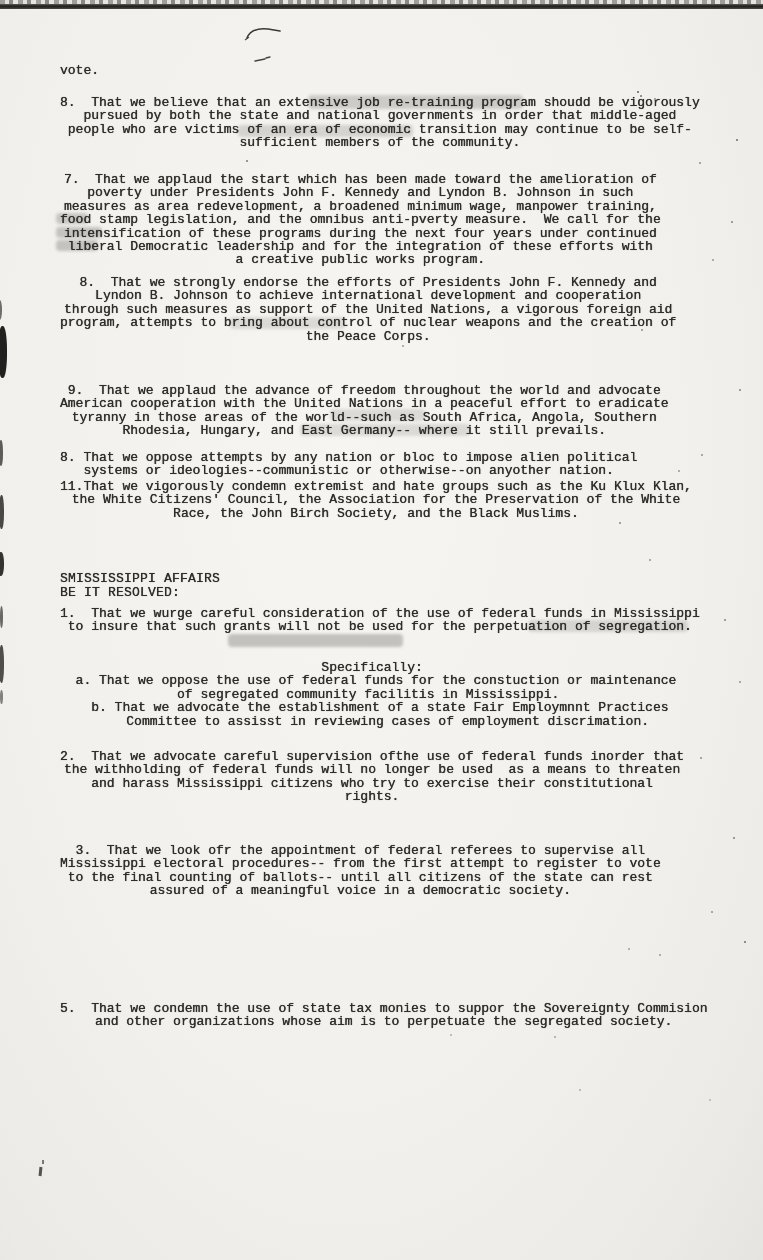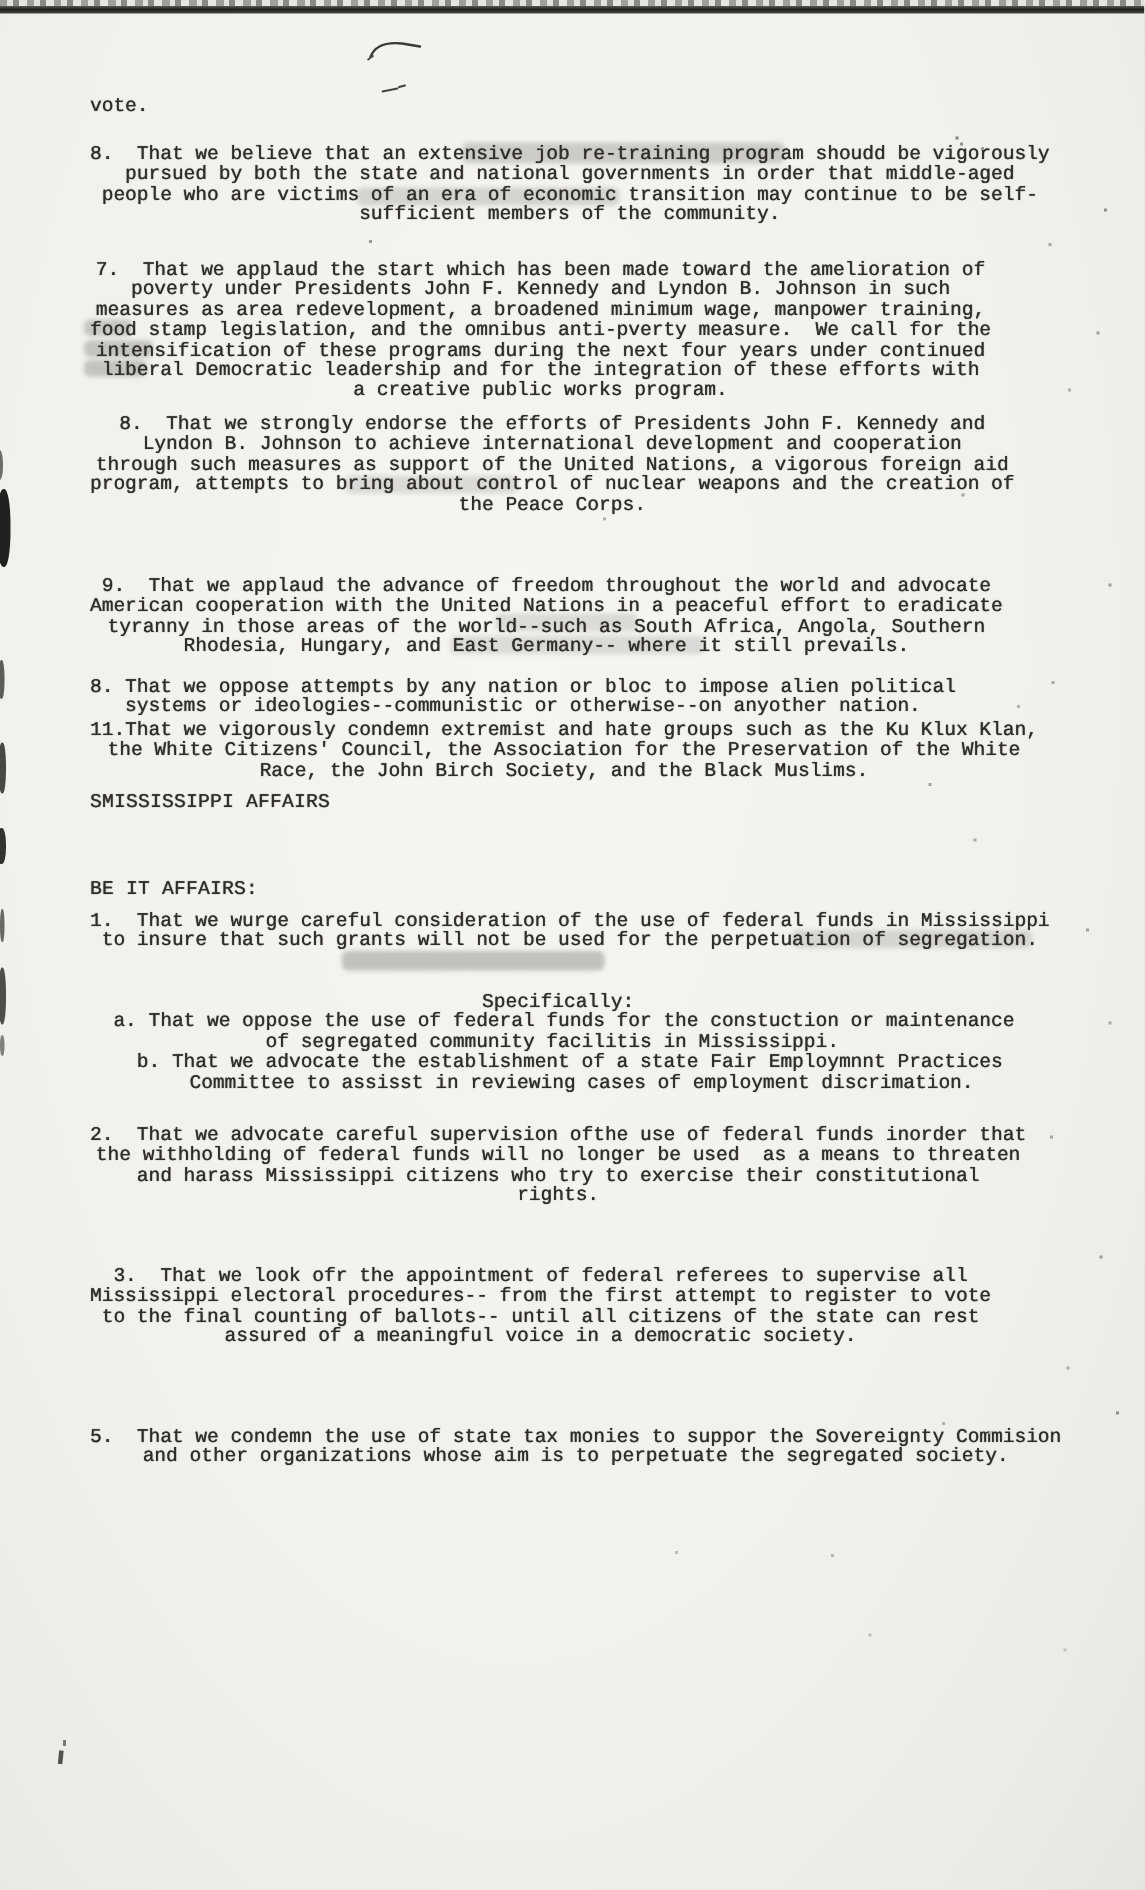--- a/index.html
+++ b/index.html
@@ -111,38 +111,38 @@
 the Peace Corps.</pre>
   <pre class="blk" style="top:384px;">9.  That we applaud the advance of freedom throughout the world and advocate
 American cooperation with the United Nations in a peaceful effort to eradicate
 tyranny in those areas of the world--such as South Africa, Angola, Southern
 Rhodesia, Hungary, and East Germany-- where it still prevails.</pre>
   <pre class="blk" style="top:451px;">8. That we oppose attempts by any nation or bloc to impose alien political
 systems or ideologies--communistic or otherwise--on anyother nation.</pre>
   <pre class="blk" style="top:480px;">11.That we vigorously condemn extremist and hate groups such as the Ku Klux Klan,
 the White Citizens' Council, the Association for the Preservation of the White
 Race, the John Birch Society, and the Black Muslims.</pre>
-  <pre class="blk heading" style="top:528px;">SMISSISSIPPI AFFAIRS</pre>
-  <pre class="blk heading" style="top:586px;">BE IT AFFAIRS:</pre>
+  <pre class="blk heading" style="top:572px;">SMISSISSIPPI AFFAIRS</pre>
+  <pre class="blk heading" style="top:586px;">BE IT RESOLVED:</pre>
   <pre class="blk" style="top:607px;">1.  That we wurge careful consideration of the use of federal funds in Mississippi
 to insure that such grants will not be used for the perpetuation of segregation.</pre>
   <pre class="blk" style="top:661px;"> Specifically:
   a. That we oppose the use of federal funds for the constuction or maintenance
 of segregated community facilitis in Mississippi.
    b. That we advocate the establishment of a state Fair Employmnnt Practices
      Committee to assisst in reviewing cases of employment discrimation.</pre>
   <pre class="blk" style="top:750px;">2.  That we advocate careful supervision ofthe use of federal funds inorder that
 the withholding of federal funds will no longer be used  as a means to threaten
 and harass Mississippi citizens who try to exercise their constitutional
 rights.</pre>
   <pre class="blk" style="top:844px;">3.  That we look ofr the appointment of federal referees to supervise all
 Mississippi electoral procedures-- from the first attempt to register to vote
 to the final counting of ballots-- until all citizens of the state can rest
 assured of a meaningful voice in a democratic society.</pre>
-  <pre class="blk" style="top:951px;">5.  That we condemn the use of state tax monies to suppor the Sovereignty Commision
+  <pre class="blk" style="top:1002px;">5.  That we condemn the use of state tax monies to suppor the Sovereignty Commision
 and other organizations whose aim is to perpetuate the segregated society.</pre>
 
   <div class="btm-mark" style="left:42px;top:1160px;width:2px;height:4px;background:#7a7874;"></div>
   <div class="btm-mark" style="left:39px;top:1167px;width:3px;height:9px;transform:rotate(6deg);"></div>
 
   <div class="specks"></div>
 
 </div>
 
 </body></html>

